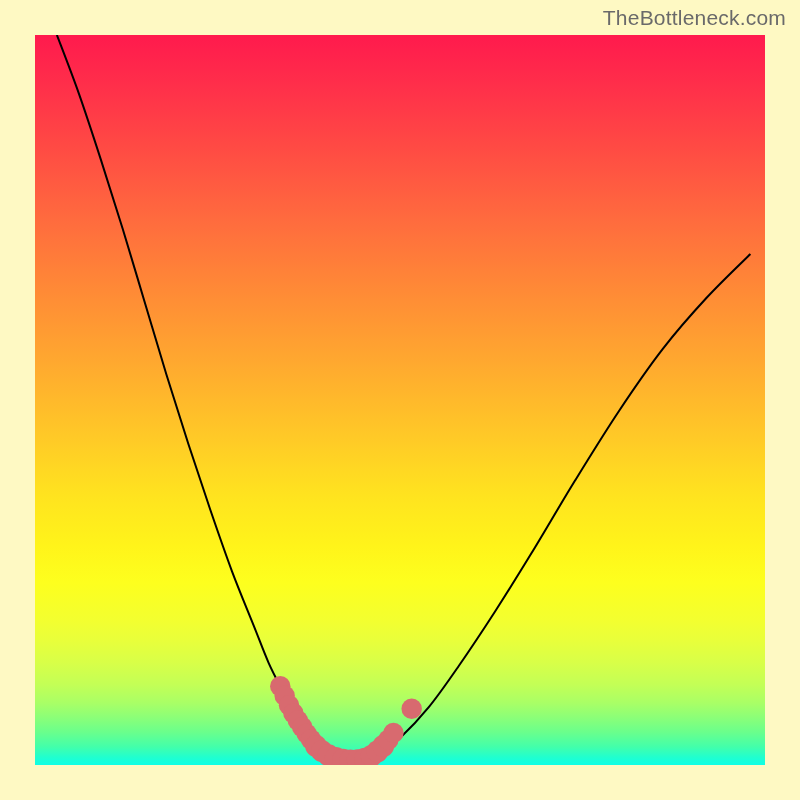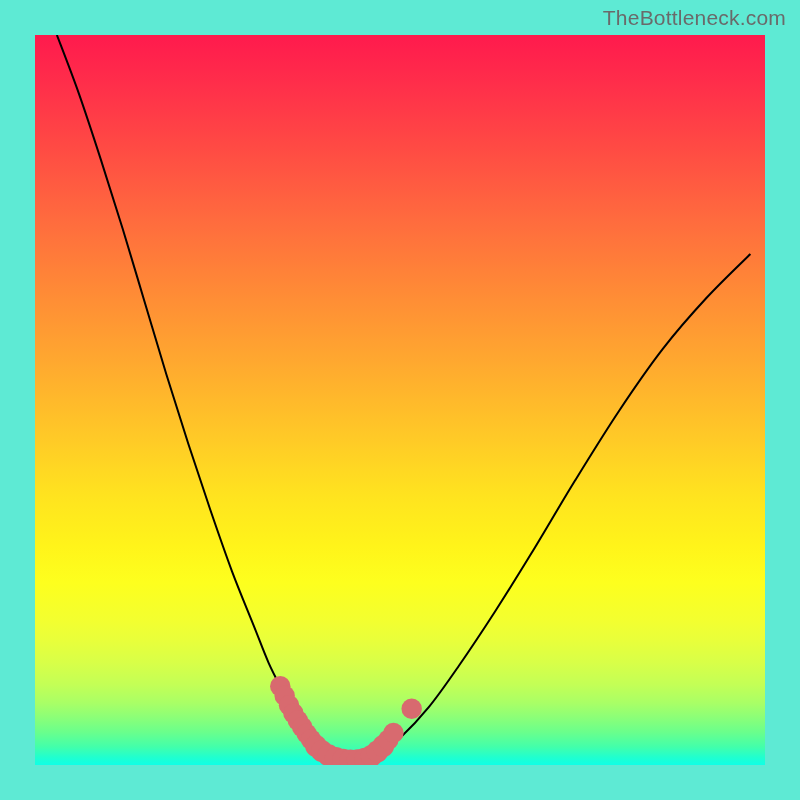--- a/index.html
+++ b/index.html
@@ -10,21 +10,21 @@
     background: #000;
     overflow: hidden;
     font-family: Arial, Helvetica, sans-serif;
   }
   .frame {
     position: absolute;
     left: 0;
     top: 0;
     width: 800px;
     height: 800px;
-    background: #5eead4;
+    background: #fef9c3;
   }
   .plot {
     position: absolute;
     left: 35px;
     top: 35px;
     width: 730px;
     height: 730px;
     background: linear-gradient(to bottom,
       #ff1a4d 0%,
       #ff2f4a 7%,

